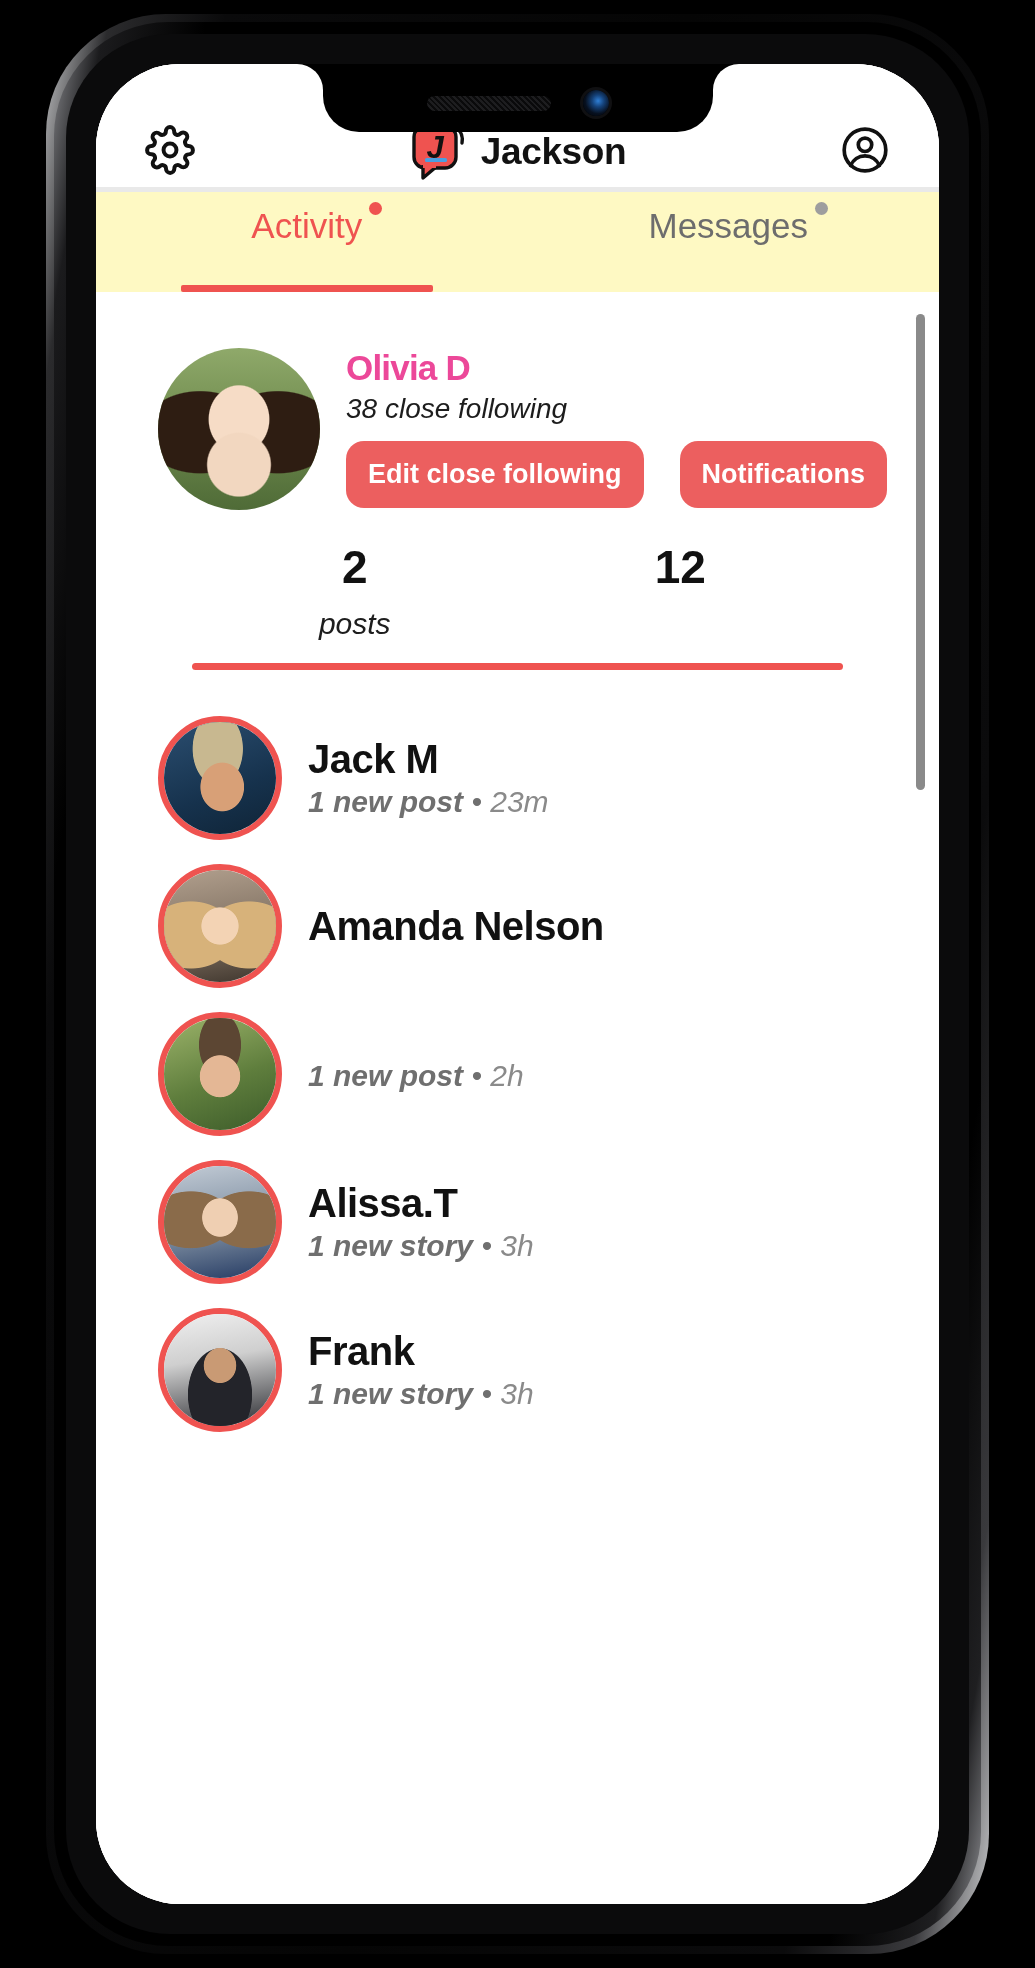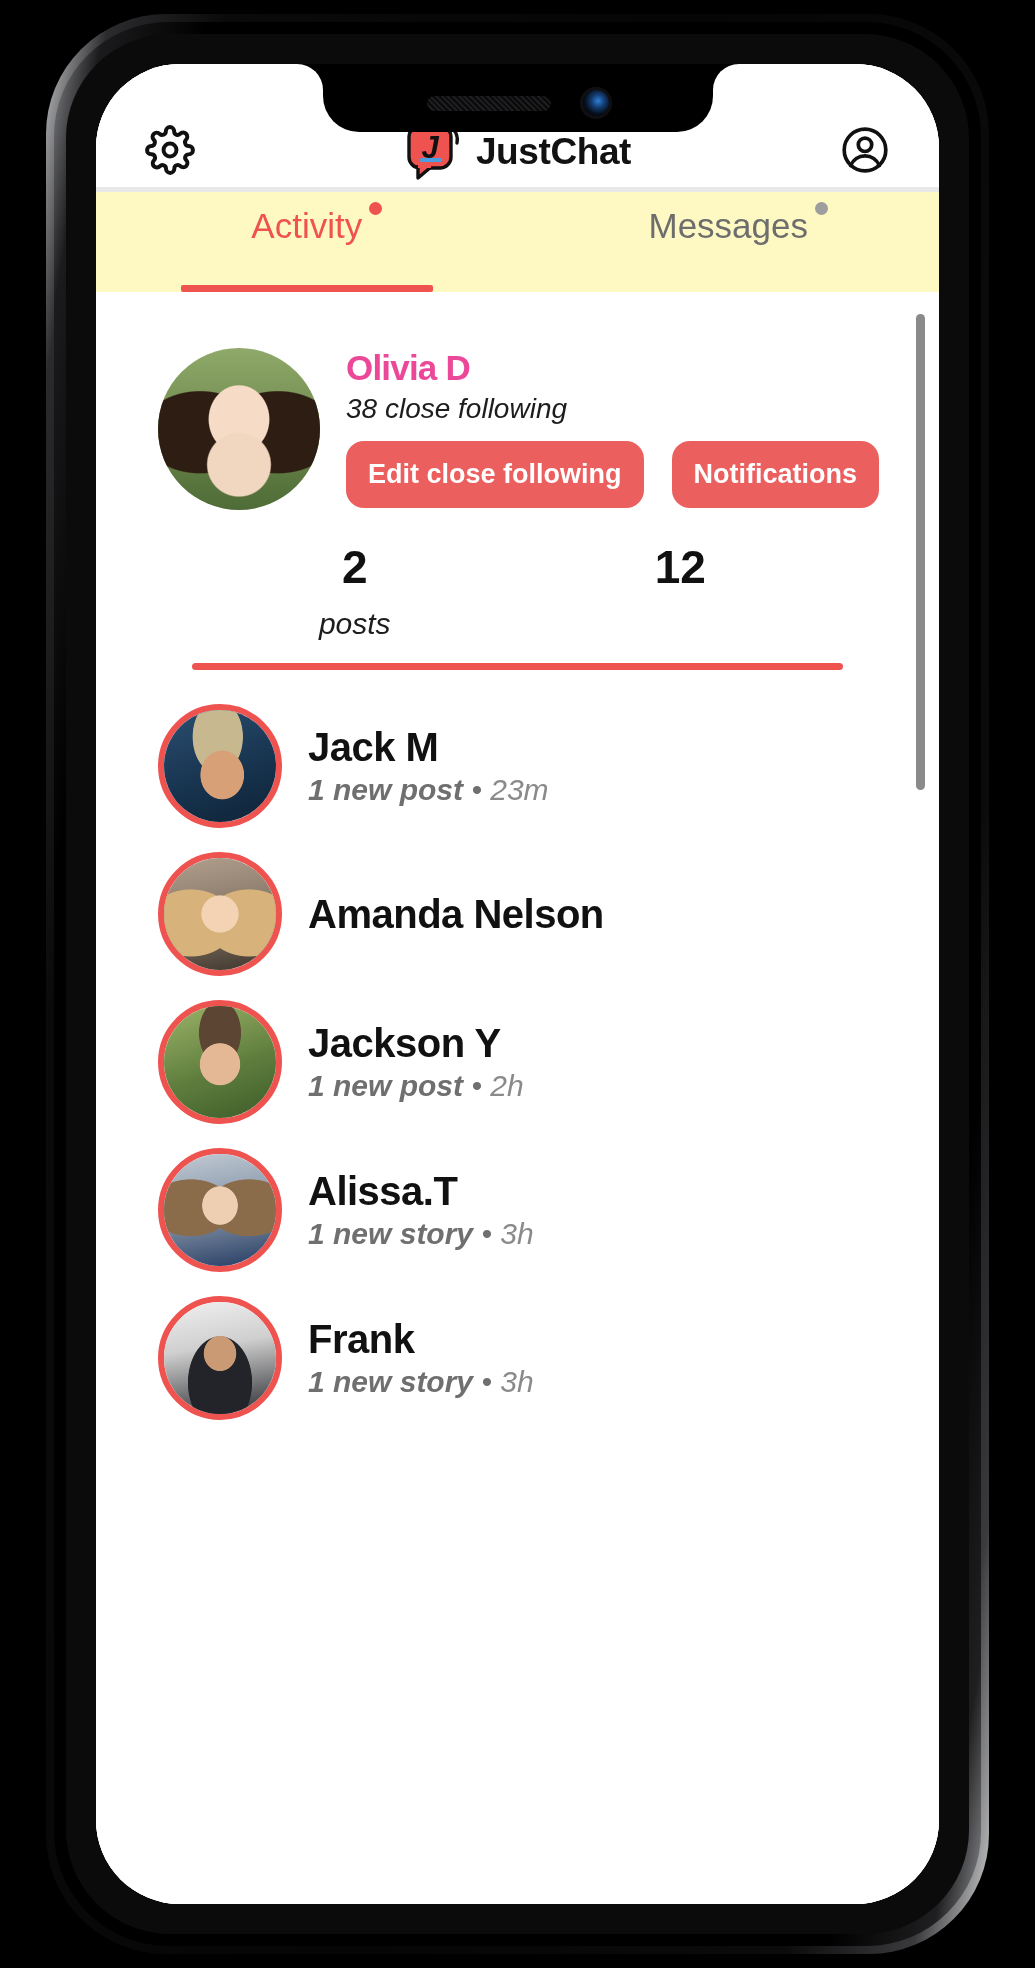--- a/index.html
+++ b/index.html
@@ -118,34 +118,34 @@
   #scroll-track { position: absolute; right: 14px; top: 22px; bottom: 10px; width: 9px; }
   #scroll-thumb { position: absolute; top: 0; width: 9px; height: 476px;
                   background: #8a8a8a; border-radius: 5px; cursor: pointer; }
 
   
   #profile-row { display: flex; align-items: center; gap: 26px; padding: 56px 40px 0 62px; }
   #profile-avatar { width: 162px; height: 162px; border-radius: 50%; flex: none; overflow: hidden; }
   #profile-info { flex: 1; min-width: 0; }
   #profile-name { font-size: 35px; font-weight: bold; color: #ec4899; letter-spacing: -0.8px; line-height: 1.05; }
   #profile-sub { font-size: 28px; font-style: italic; color: #1d1d1d; margin-top: 6px; }
-  #profile-actions { display: flex; gap: 28px; margin-top: 16px; }
+  #profile-actions { display: flex; gap: 36px; margin-top: 16px; }
   .pill-btn { background: #ec5f5f; color: #fff; border: none; border-radius: 18px;
               font-family: "Liberation Sans", sans-serif;
               font-size: 27px; font-weight: bold; padding: 18px 22px; cursor: pointer; white-space: nowrap; }
 
   
   #stats-row { display: flex; padding: 34px 0 0 0; margin: 0 96px; }
   .stat { flex: 1; text-align: center; cursor: pointer; }
   .stat-value { font-size: 46px; font-weight: bold; color: #111; line-height: 1; }
   .stat-label { font-size: 30px; font-style: italic; color: #1d1d1d; margin-top: 17px; }
   #stats-divider { height: 7px; background: #ef5350; border-radius: 4px; margin: 22px 96px 0 96px; }
 
   
-  #activity-list { padding: 22px 0 0 0; }
+  #activity-list { padding: 34px 0 0 0; }
   .activity-item { display: flex; align-items: center; gap: 26px; padding: 12px 40px 12px 62px; cursor: pointer; }
   .activity-avatar { width: 124px; height: 124px; border-radius: 50%; flex: none;
                      border: 6px solid #ef5350; overflow: hidden; background: #ddd; }
   .activity-text { min-width: 0; }
   .activity-name { font-size: 40px; font-weight: bold; color: #111; letter-spacing: -0.5px; line-height: 1.1; }
   .activity-meta { font-size: 30px; font-style: italic; font-weight: bold; color: #6f6f6f; margin-top: 4px; white-space: nowrap; }
   .activity-meta .time { font-weight: normal; color: #8a8a8a; }
   .activity-meta .dot { font-weight: normal; color: #6f6f6f; }
 
   
@@ -220,21 +220,21 @@
             <div id="brand-logo">
               <svg width="58" height="62" viewBox="0 0 58 62">
                 <path d="M46 6 C53 10 54 17 53 22" stroke="#111" stroke-width="3.4" fill="none" stroke-linecap="round"></path>
                 <rect x="5" y="5" width="42" height="42" rx="11" fill="#ef5350" stroke="#111" stroke-width="3.4"></rect>
                 <path d="M14 44 L14 57 L27 46" fill="#ef5350" stroke="#111" stroke-width="3.4" stroke-linejoin="round"></path>
                 <path d="M14 45 L27 45" stroke="#ef5350" stroke-width="4"></path>
                 <text x="26" y="37" font-family="Liberation Sans, sans-serif" font-size="31" font-weight="bold" font-style="italic" fill="#111" text-anchor="middle">J</text>
                 <rect x="16" y="37" width="22" height="4" rx="1.6" fill="#4a9fe0"></rect>
               </svg>
             </div>
-            <div id="brand-title">JustChat</div>
+            <div id="brand-title">Jackson</div>
           </div>
 
           <div class="icon-btn">
             <span>
               <svg width="52" height="52" viewBox="0 0 24 24" fill="none" stroke="#111" stroke-width="1.7">
                 <circle cx="12" cy="12" r="9.6"></circle>
                 <circle cx="12" cy="9.6" r="3.1"></circle>
                 <path d="M5.4 19.2a7.1 7.1 0 0 1 13.2 0" stroke-linecap="round"></path>
               </svg>
             </span>
@@ -306,21 +306,20 @@
                 <div class="activity-name">Amanda Nelson</div>
               </div>
             </div>
 
 
             <div class="activity-item">
               <div class="activity-avatar">
                   <div class="ph ph-jackson"></div>
                 </div>
               <div class="activity-text">
-                <div class="activity-name">Jackson Y</div>
                 <div class="activity-meta">
                   <span>1 new post</span>
                   <span class="dot">•</span>
                   <span class="time">2h</span>
                 </div>
               </div>
             </div>
 
             <div class="activity-item">
               <div class="activity-avatar">

